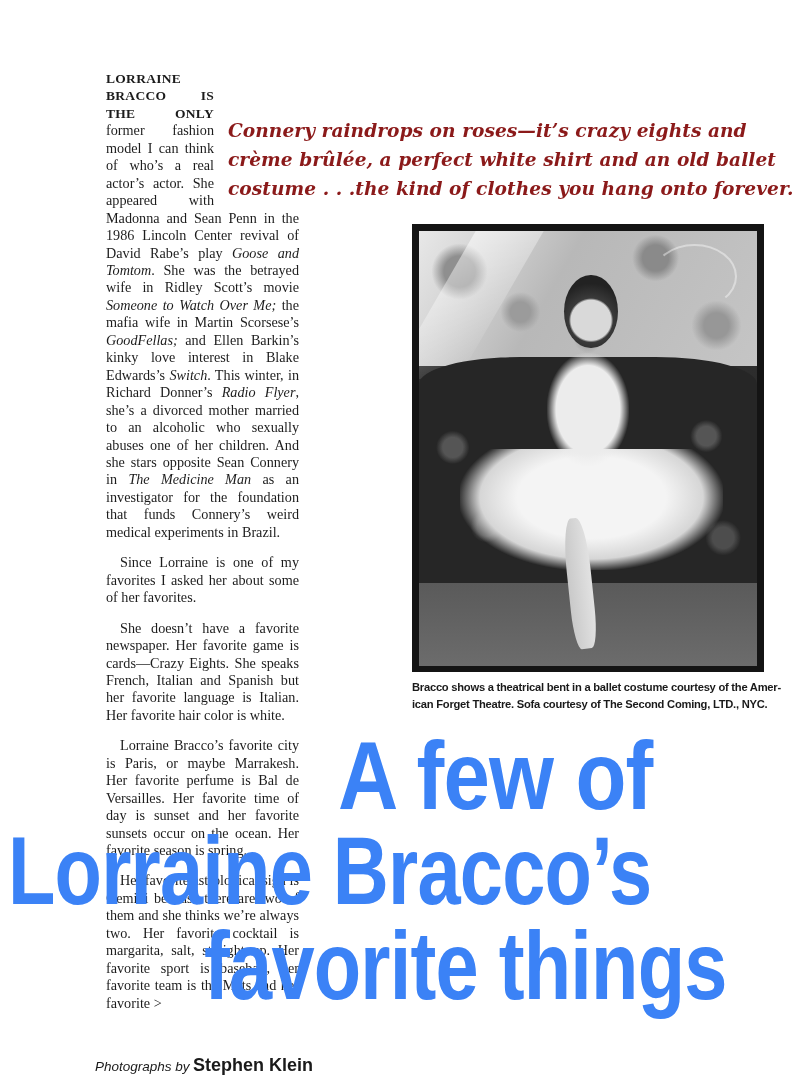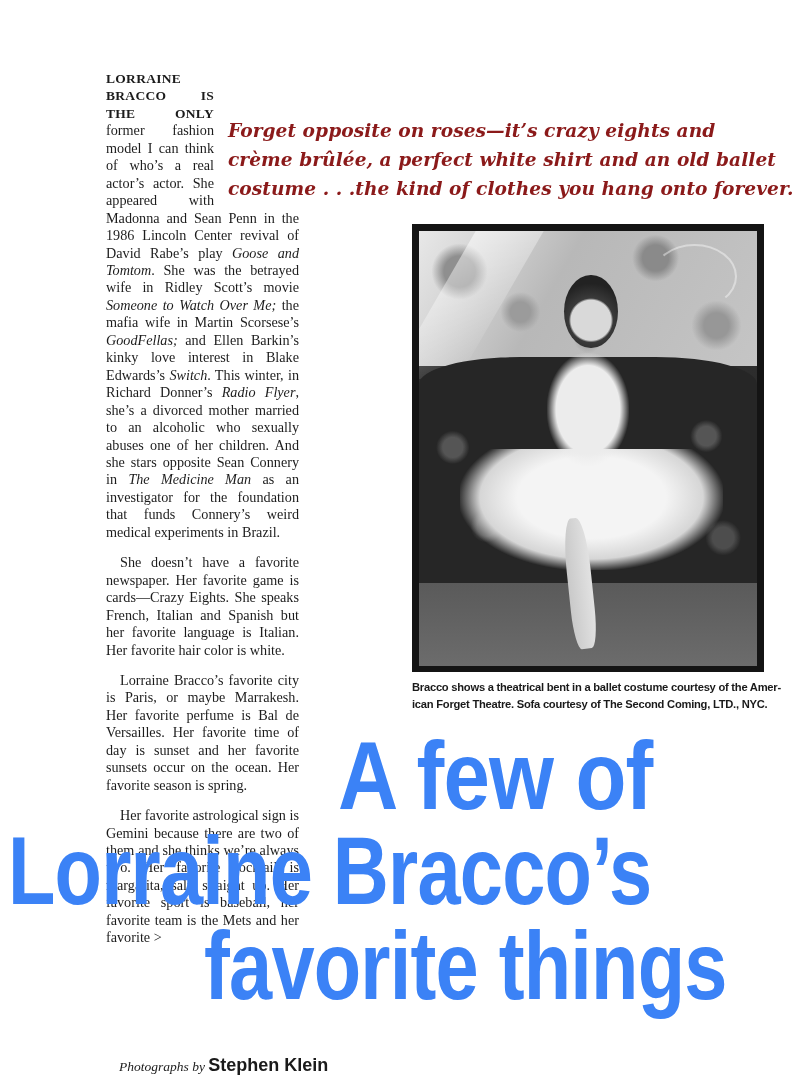--- a/index.html
+++ b/index.html
@@ -119,38 +119,39 @@
     transform-origin: left top;
   }
   .hl-1 { left: 338px; top: 727px; transform: scaleX(0.86); }
   .hl-2 { left: 8px;   top: 822px; transform: scaleX(0.80); }
   .hl-3 { left: 204px; top: 917px; transform: scaleX(0.80); }
 
   .byline {
     position: absolute; left: 95px; top: 1055px;
     font-size: 13.5px; color: #1a1a1a; white-space: nowrap;
   }
-  .byline .by-label { font-family: Liberation Serif, serif; font-style: italic; margin-left: 24px; }
+  .byline .by-label { font-family: Liberation Sans, sans-serif; font-style: italic; }
   .byline .by-name { font-family: "Liberation Sans", sans-serif; font-weight: bold; font-size: 18px; }
 </style>
 </head>
 <body>
 
 <div class="page">
 
   <div class="body-col">
     <div class="float-spacer"></div>
     <p><span class="lead-caps">LORRAINE BRACCO IS THE ONLY</span><span><span> former fashion model I can think of who’s a real actor’s actor. She appeared with Madonna and Sean Penn in the 1986 Lincoln Center revival of David Rabe’s play </span><i>Goose and Tomtom</i><span>. She was the betrayed wife in Ridley Scott’s movie </span><i>Someone to Watch Over Me;</i><span> the mafia wife in Martin Scorsese’s </span><i>GoodFellas;</i><span> and Ellen Barkin’s kinky love interest in Blake Edwards’s </span><i>Switch</i><span>. This winter, in Richard Donner’s </span><i>Radio Flyer</i><span>, she’s a divorced mother married to an alcoholic who sexually abuses one of her children. And she stars opposite Sean Connery in </span><i>The Medicine Man</i><span> as an investigator for the foundation that funds Connery’s weird medical experiments in Brazil.</span></span></p>
+    <p class="indent"><span>Since Lorraine is one of my favorites I asked her about some of her favorites.</span></p>
     <p class="indent"><span>She doesn’t have a favorite newspaper. Her favorite game is cards—Crazy Eights. She speaks French, Italian and Spanish but her favorite language is Italian. Her favorite hair color is white.</span></p>
     <p class="indent"><span>Lorraine Bracco’s favorite city is Paris, or maybe Marrakesh. Her favorite perfume is Bal de Versailles. Her favorite time of day is sunset and her favorite sunsets occur on the ocean. Her favorite season is spring.</span></p>
     <p class="indent"><span>Her favorite astrological sign is Gemini because there are two of them and she thinks we’re always two. Her favorite cocktail is margarita, salt, straight up. Her favorite sport is baseball, her favorite team is the Mets and her favorite &gt;</span></p>
   </div>
 
   <div class="pull-quote">
-    <span>Forget opposite on roses—it’s crazy eights and</span>
+    <span>Connery raindrops on roses—it’s crazy eights and</span>
     <span>crème brûlée, a perfect white shirt and an old ballet</span>
     <span>costume . . .the kind of clothes you hang onto forever.</span>
   </div>
 
   <div class="photo-frame">
     <div class="photo" role="img" aria-label="woman in ballet costume laughing on floral sofa">
       <div class="wallpaper"></div>
       <div class="light-beam"></div>
       <div class="sofa-back"></div>
       <div class="floor"></div>

